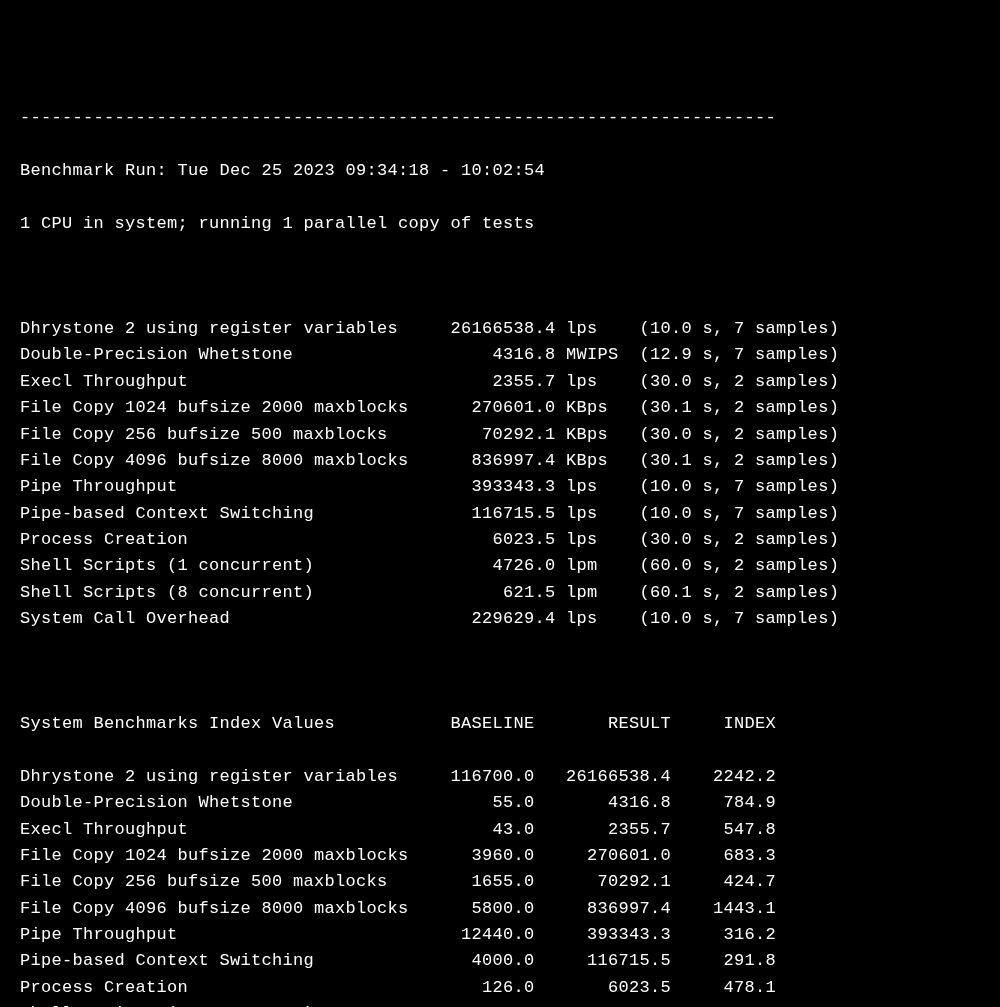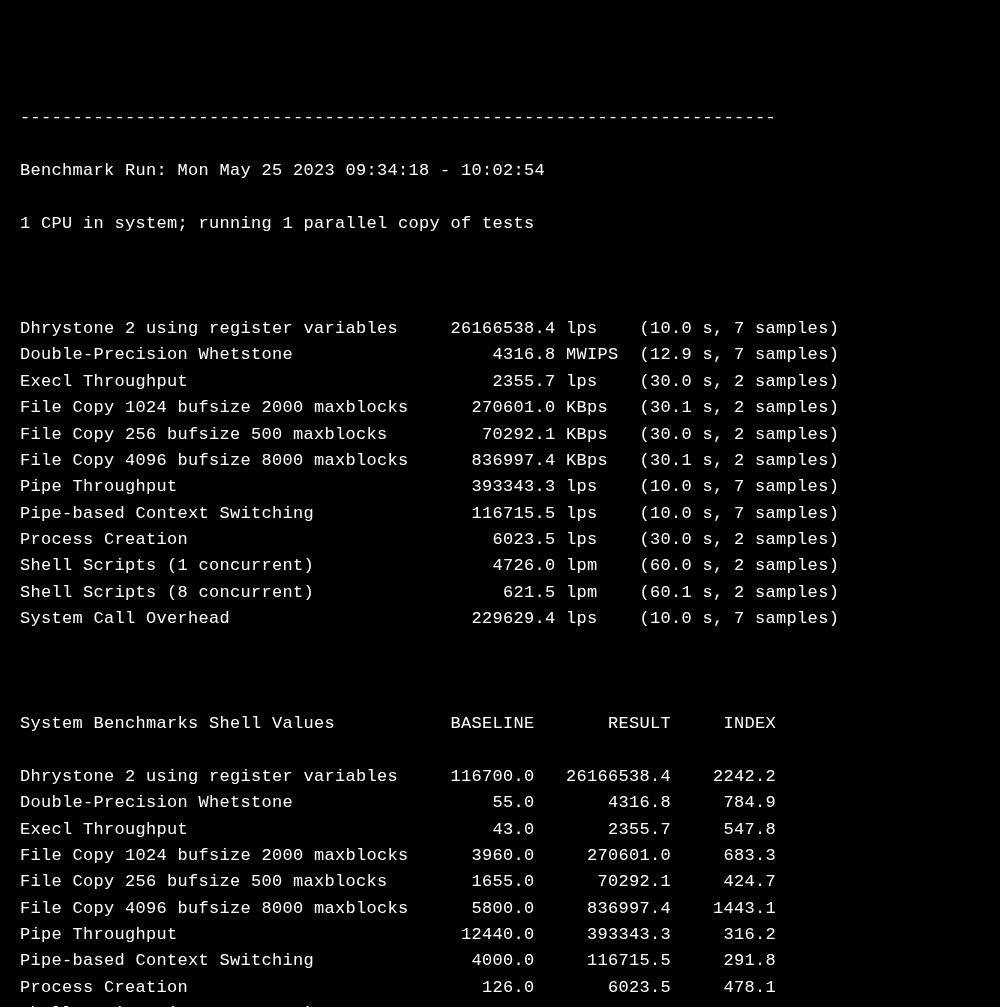--- a/index.html
+++ b/index.html
@@ -16,26 +16,26 @@
     }
     .line { display: block; }
     .blank { height: 1.55em; }
   </style>
 </head>
 <body>
 
 
 
 <span class="line">------------------------------------------------------------------------</span>
-<span class="line">Benchmark Run: Mon May 25 2023 09:34:18 - 10:02:54</span>
+<span class="line">Benchmark Run: Tue Dec 25 2023 09:34:18 - 10:02:54</span>
 <span class="line">1 CPU in system; running 1 parallel copy of tests</span>
 <div class="blank"></div>
 <div id="results-block"><span class="line">Dhrystone 2 using register variables     26166538.4 lps    (10.0 s, 7 samples)</span><span class="line">Double-Precision Whetstone                   4316.8 MWIPS  (12.9 s, 7 samples)</span><span class="line">Execl Throughput                             2355.7 lps    (30.0 s, 2 samples)</span><span class="line">File Copy 1024 bufsize 2000 maxblocks      270601.0 KBps   (30.1 s, 2 samples)</span><span class="line">File Copy 256 bufsize 500 maxblocks         70292.1 KBps   (30.0 s, 2 samples)</span><span class="line">File Copy 4096 bufsize 8000 maxblocks      836997.4 KBps   (30.1 s, 2 samples)</span><span class="line">Pipe Throughput                            393343.3 lps    (10.0 s, 7 samples)</span><span class="line">Pipe-based Context Switching               116715.5 lps    (10.0 s, 7 samples)</span><span class="line">Process Creation                             6023.5 lps    (30.0 s, 2 samples)</span><span class="line">Shell Scripts (1 concurrent)                 4726.0 lpm    (60.0 s, 2 samples)</span><span class="line">Shell Scripts (8 concurrent)                  621.5 lpm    (60.1 s, 2 samples)</span><span class="line">System Call Overhead                       229629.4 lps    (10.0 s, 7 samples)</span></div>
 <div class="blank"></div>
-<span class="line" id="index-header-line">System Benchmarks Shell Values           BASELINE       RESULT     INDEX</span>
+<span class="line" id="index-header-line">System Benchmarks Index Values           BASELINE       RESULT     INDEX</span>
 <div id="index-block"><span class="line">Dhrystone 2 using register variables     116700.0   26166538.4    2242.2</span><span class="line">Double-Precision Whetstone                   55.0       4316.8     784.9</span><span class="line">Execl Throughput                             43.0       2355.7     547.8</span><span class="line">File Copy 1024 bufsize 2000 maxblocks      3960.0     270601.0     683.3</span><span class="line">File Copy 256 bufsize 500 maxblocks        1655.0      70292.1     424.7</span><span class="line">File Copy 4096 bufsize 8000 maxblocks      5800.0     836997.4    1443.1</span><span class="line">Pipe Throughput                           12440.0     393343.3     316.2</span><span class="line">Pipe-based Context Switching               4000.0     116715.5     291.8</span><span class="line">Process Creation                            126.0       6023.5     478.1</span><span class="line">Shell Scripts (1 concurrent)                 42.4       4726.0    1114.6</span></div>
 
 
 
 
 
 
 
 
 

